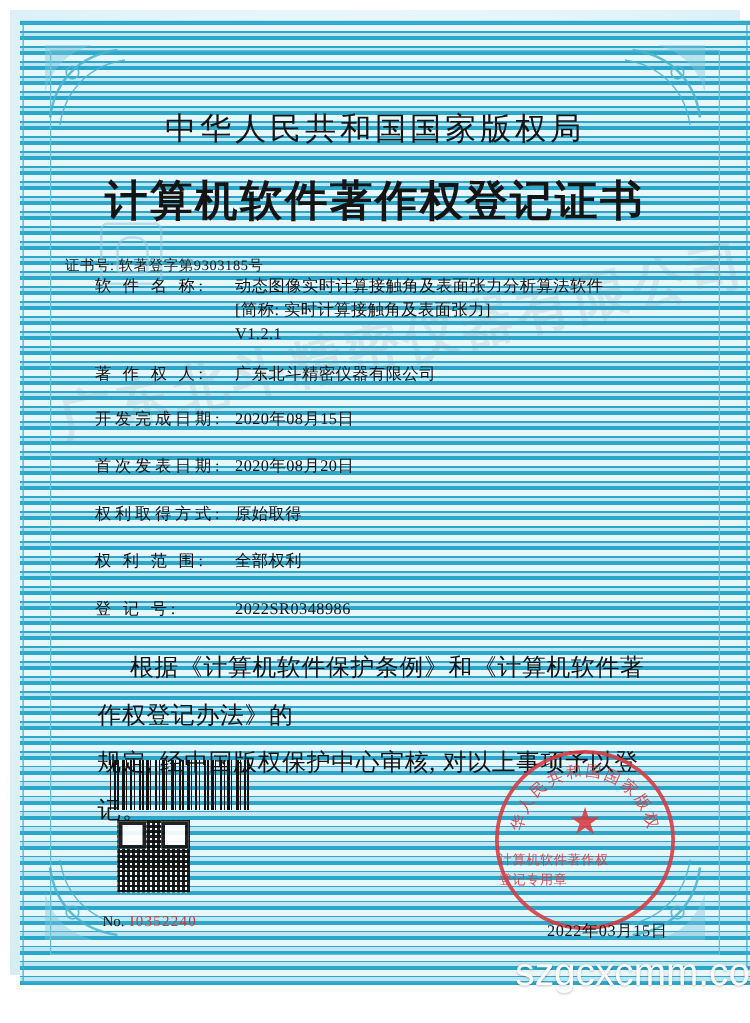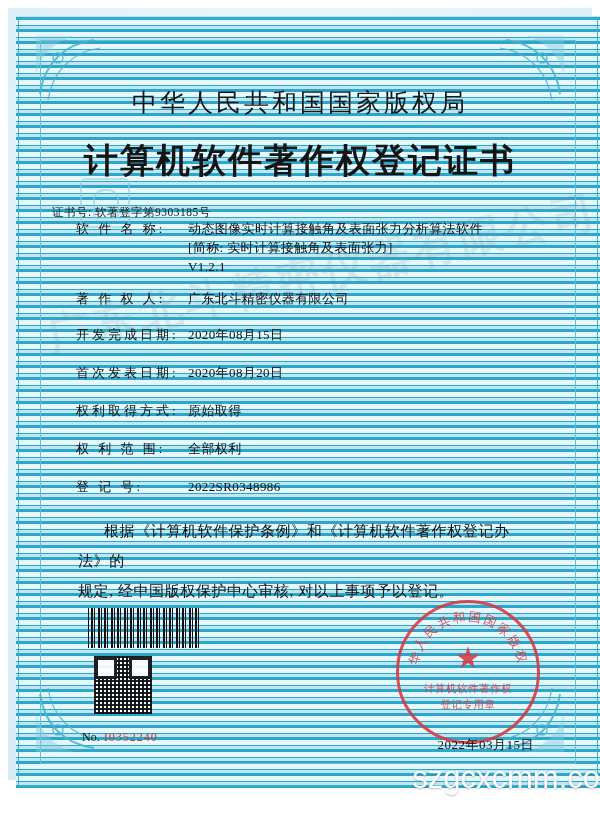--- a/index.html
+++ b/index.html
@@ -171,21 +171,21 @@
   }
   .val .vline { display: block; }
   .row.tight { margin-bottom: 13px; }
 
   .rows2 { margin-top: 18px; padding-left: 24px; }
   .rows2 .row { margin-bottom: 19px; }
 
   .para {
     margin-top: 14px;
     padding: 0 14px 0 26px;
-    font-size: 15px;
+    font-size: 19px;
     line-height: 2.0;
     color: #111;
     letter-spacing: .6px;
   }
   .para .p1 { display: block; text-indent: 26px; }
   .para .p2 { display: block; }
 
   
   .barcode {
     position: absolute;
@@ -245,21 +245,21 @@
     transform: translateX(-50%);
     font-size: 30px;
     line-height: 30px;
     color: #d8383f;
   }
   .seal-bottom {
     position: absolute;
     left: 0;
     top: 78px;
     width: 138px;
-    text-align: center;
+    text-align: left;
     font-size: 10.5px;
     line-height: 1.5;
     color: #d8383f;
     letter-spacing: .5px;
   }
 
   .no-label {
     position: absolute;
     left: 74px;
     top: 722px;

